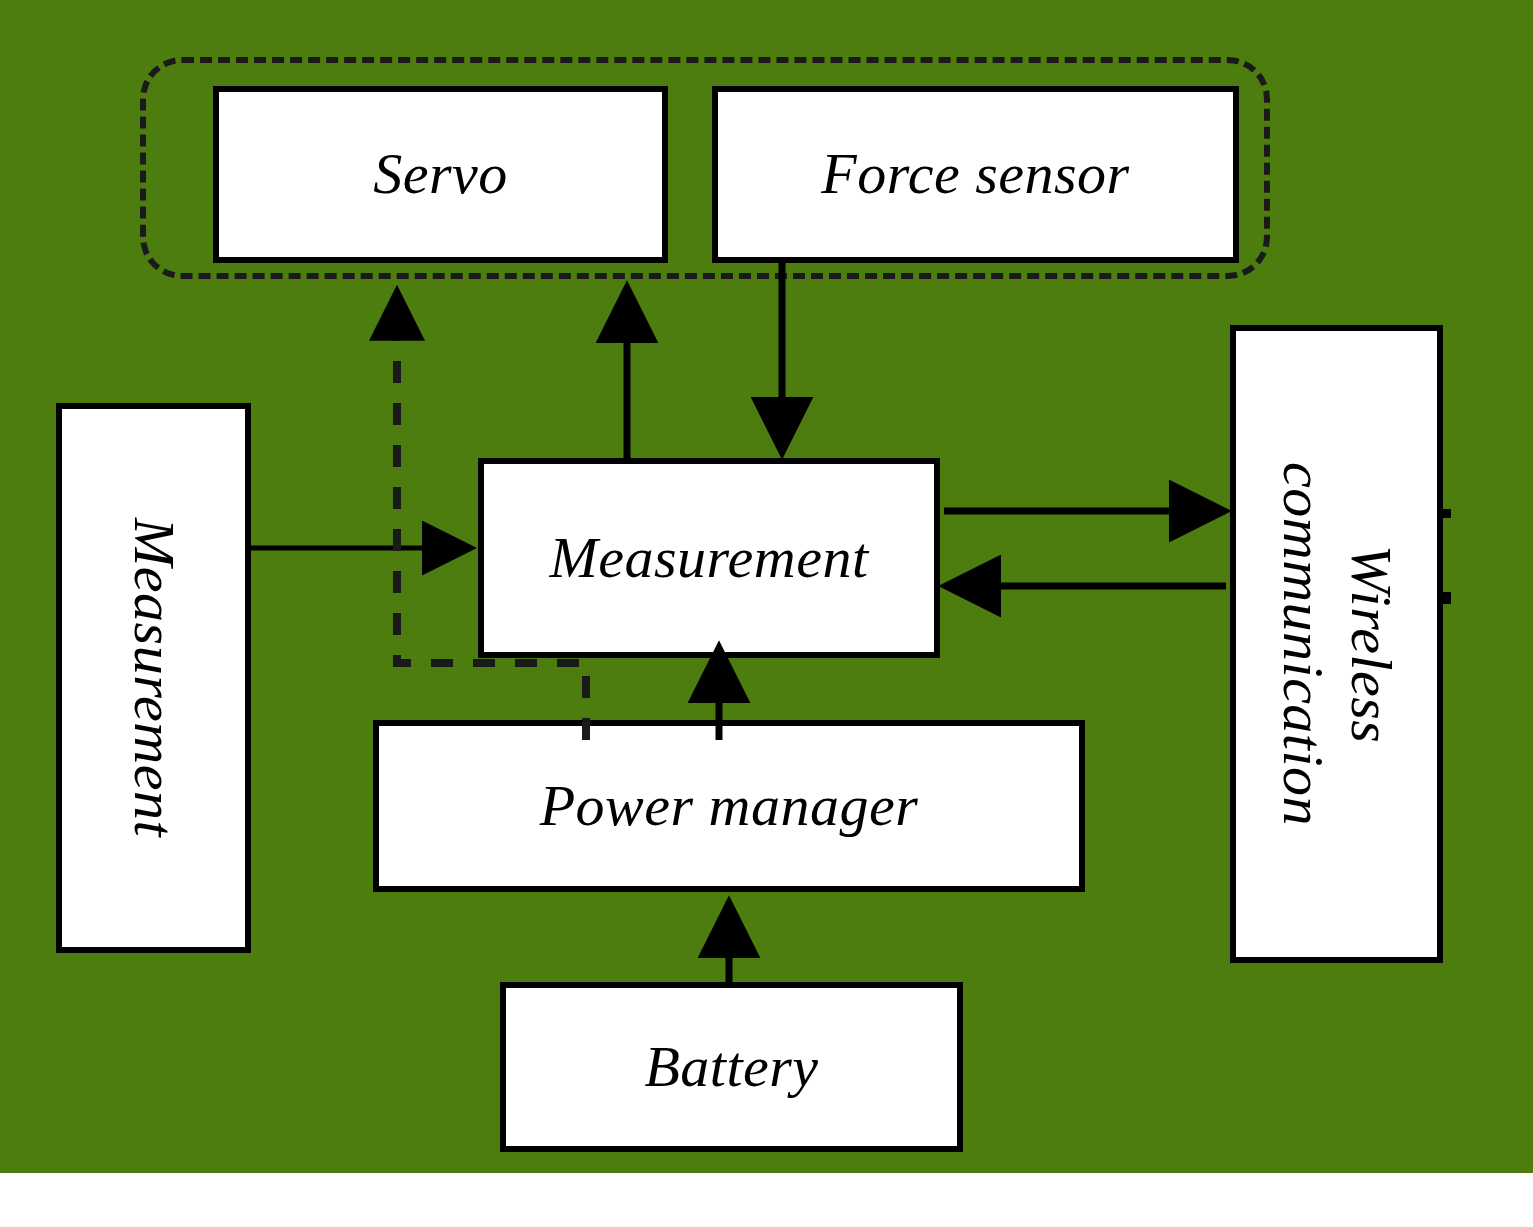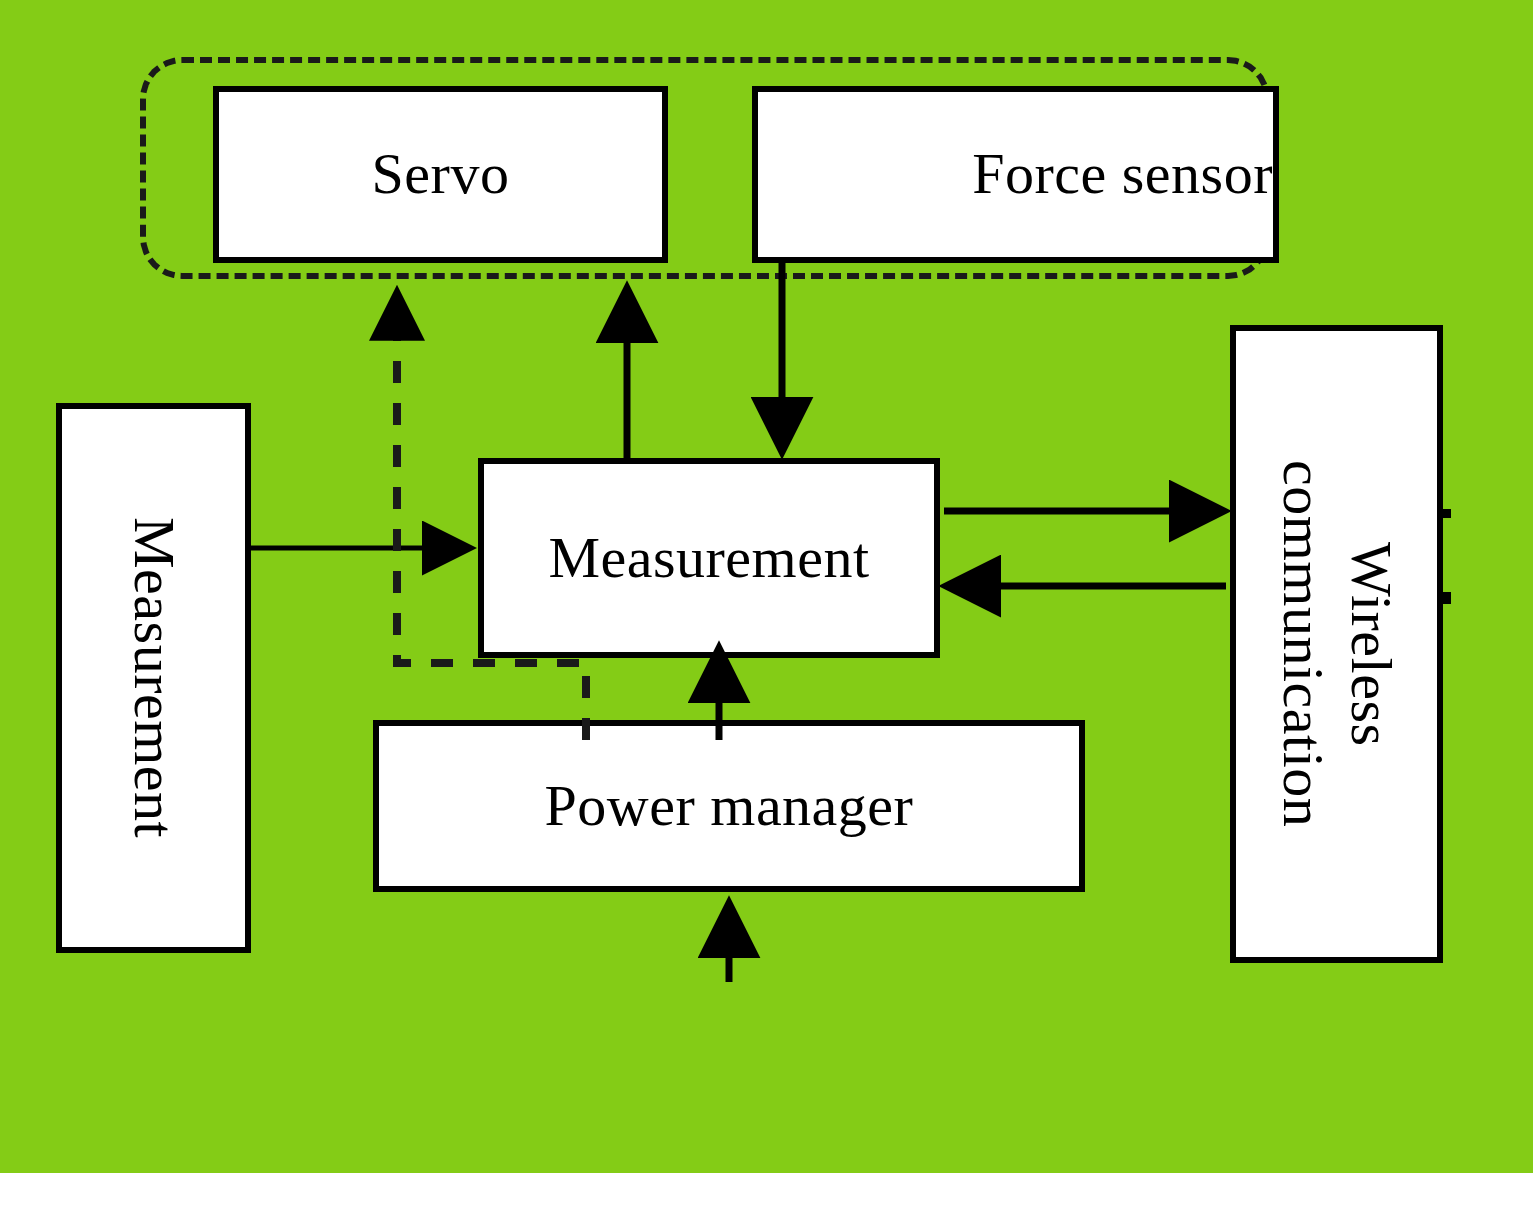--- a/index.html
+++ b/index.html
@@ -4,23 +4,24 @@
 <style>
   html, body {
     margin: 0;
     padding: 0;
     background: #ffffff;
   }
   #diagram-root {
     position: relative;
     width: 1533px;
     height: 1173px;
-    background: #84cc16;
+    background: #4d7c0f;
     overflow: hidden;
     font-family: "Liberation Serif", "DejaVu Serif", serif;
+    font-style: italic;
   }
   .block {
     position: absolute;
     box-sizing: border-box;
     border: 6px solid #000000;
     background: #ffffff;
     display: flex;
     align-items: center;
     justify-content: center;
     color: #000000;
@@ -64,41 +65,44 @@
 <body>
 
 <div id="diagram-root">
 
   <div class="dashed-group" style="left:140px; top:57px; width:1130px; height:222px;"></div>
 
   <div class="block" style="left:213px; top:86px; width:455px; height:177px;">
     <span class="label">Servo</span>
   </div>
 
-  <div class="block" style="left:752px; top:86px; width:527px; height:177px;justify-content:flex-end;">
+  <div class="block" style="left:712px; top:86px; width:527px; height:177px;">
     <span class="label">Force sensor</span>
   </div>
 
   <div class="block vertical" style="left:56px; top:403px; width:195px; height:550px;">
     <span class="label">Measurement</span>
   </div>
 
   <div class="block" style="left:478px; top:458px; width:462px; height:200px;">
     <span class="label">Measurement</span>
   </div>
 
   <div class="block vertical" style="left:1230px; top:325px; width:213px; height:638px; justify-content:center; align-items:center;">
     <span class="label" style="margin-right:4px;">communication</span>
     <span class="label" style="margin-left:4px;">Wireless</span>
   </div>
 
   <div class="block" style="left:373px; top:720px; width:712px; height:172px;">
     <span class="label">Power manager</span>
   </div>
 
+  <div class="block" style="left:500px; top:982px; width:463px; height:170px;">
+    <span class="label">Battery</span>
+  </div>
 
   <div class="tickmark" style="left:1440px; top:509px; width:11px; height:9px;"></div>
   <div class="tickmark" style="left:1440px; top:592px; width:11px; height:12px;"></div>
 
   <svg class="svg-layer" viewBox="0 0 1533 1227">
     <defs>
       <marker id="arrowhead" markerWidth="9" markerHeight="9" refX="7.6" refY="4.5" orient="auto" markerUnits="strokeWidth">
         <path d="M 0 0 L 9 4.5 L 0 9 z" fill="#000000"></path>
       </marker>
       <marker id="arrowhead-thin" markerWidth="11" markerHeight="11" refX="9.2" refY="5.5" orient="auto" markerUnits="strokeWidth">

